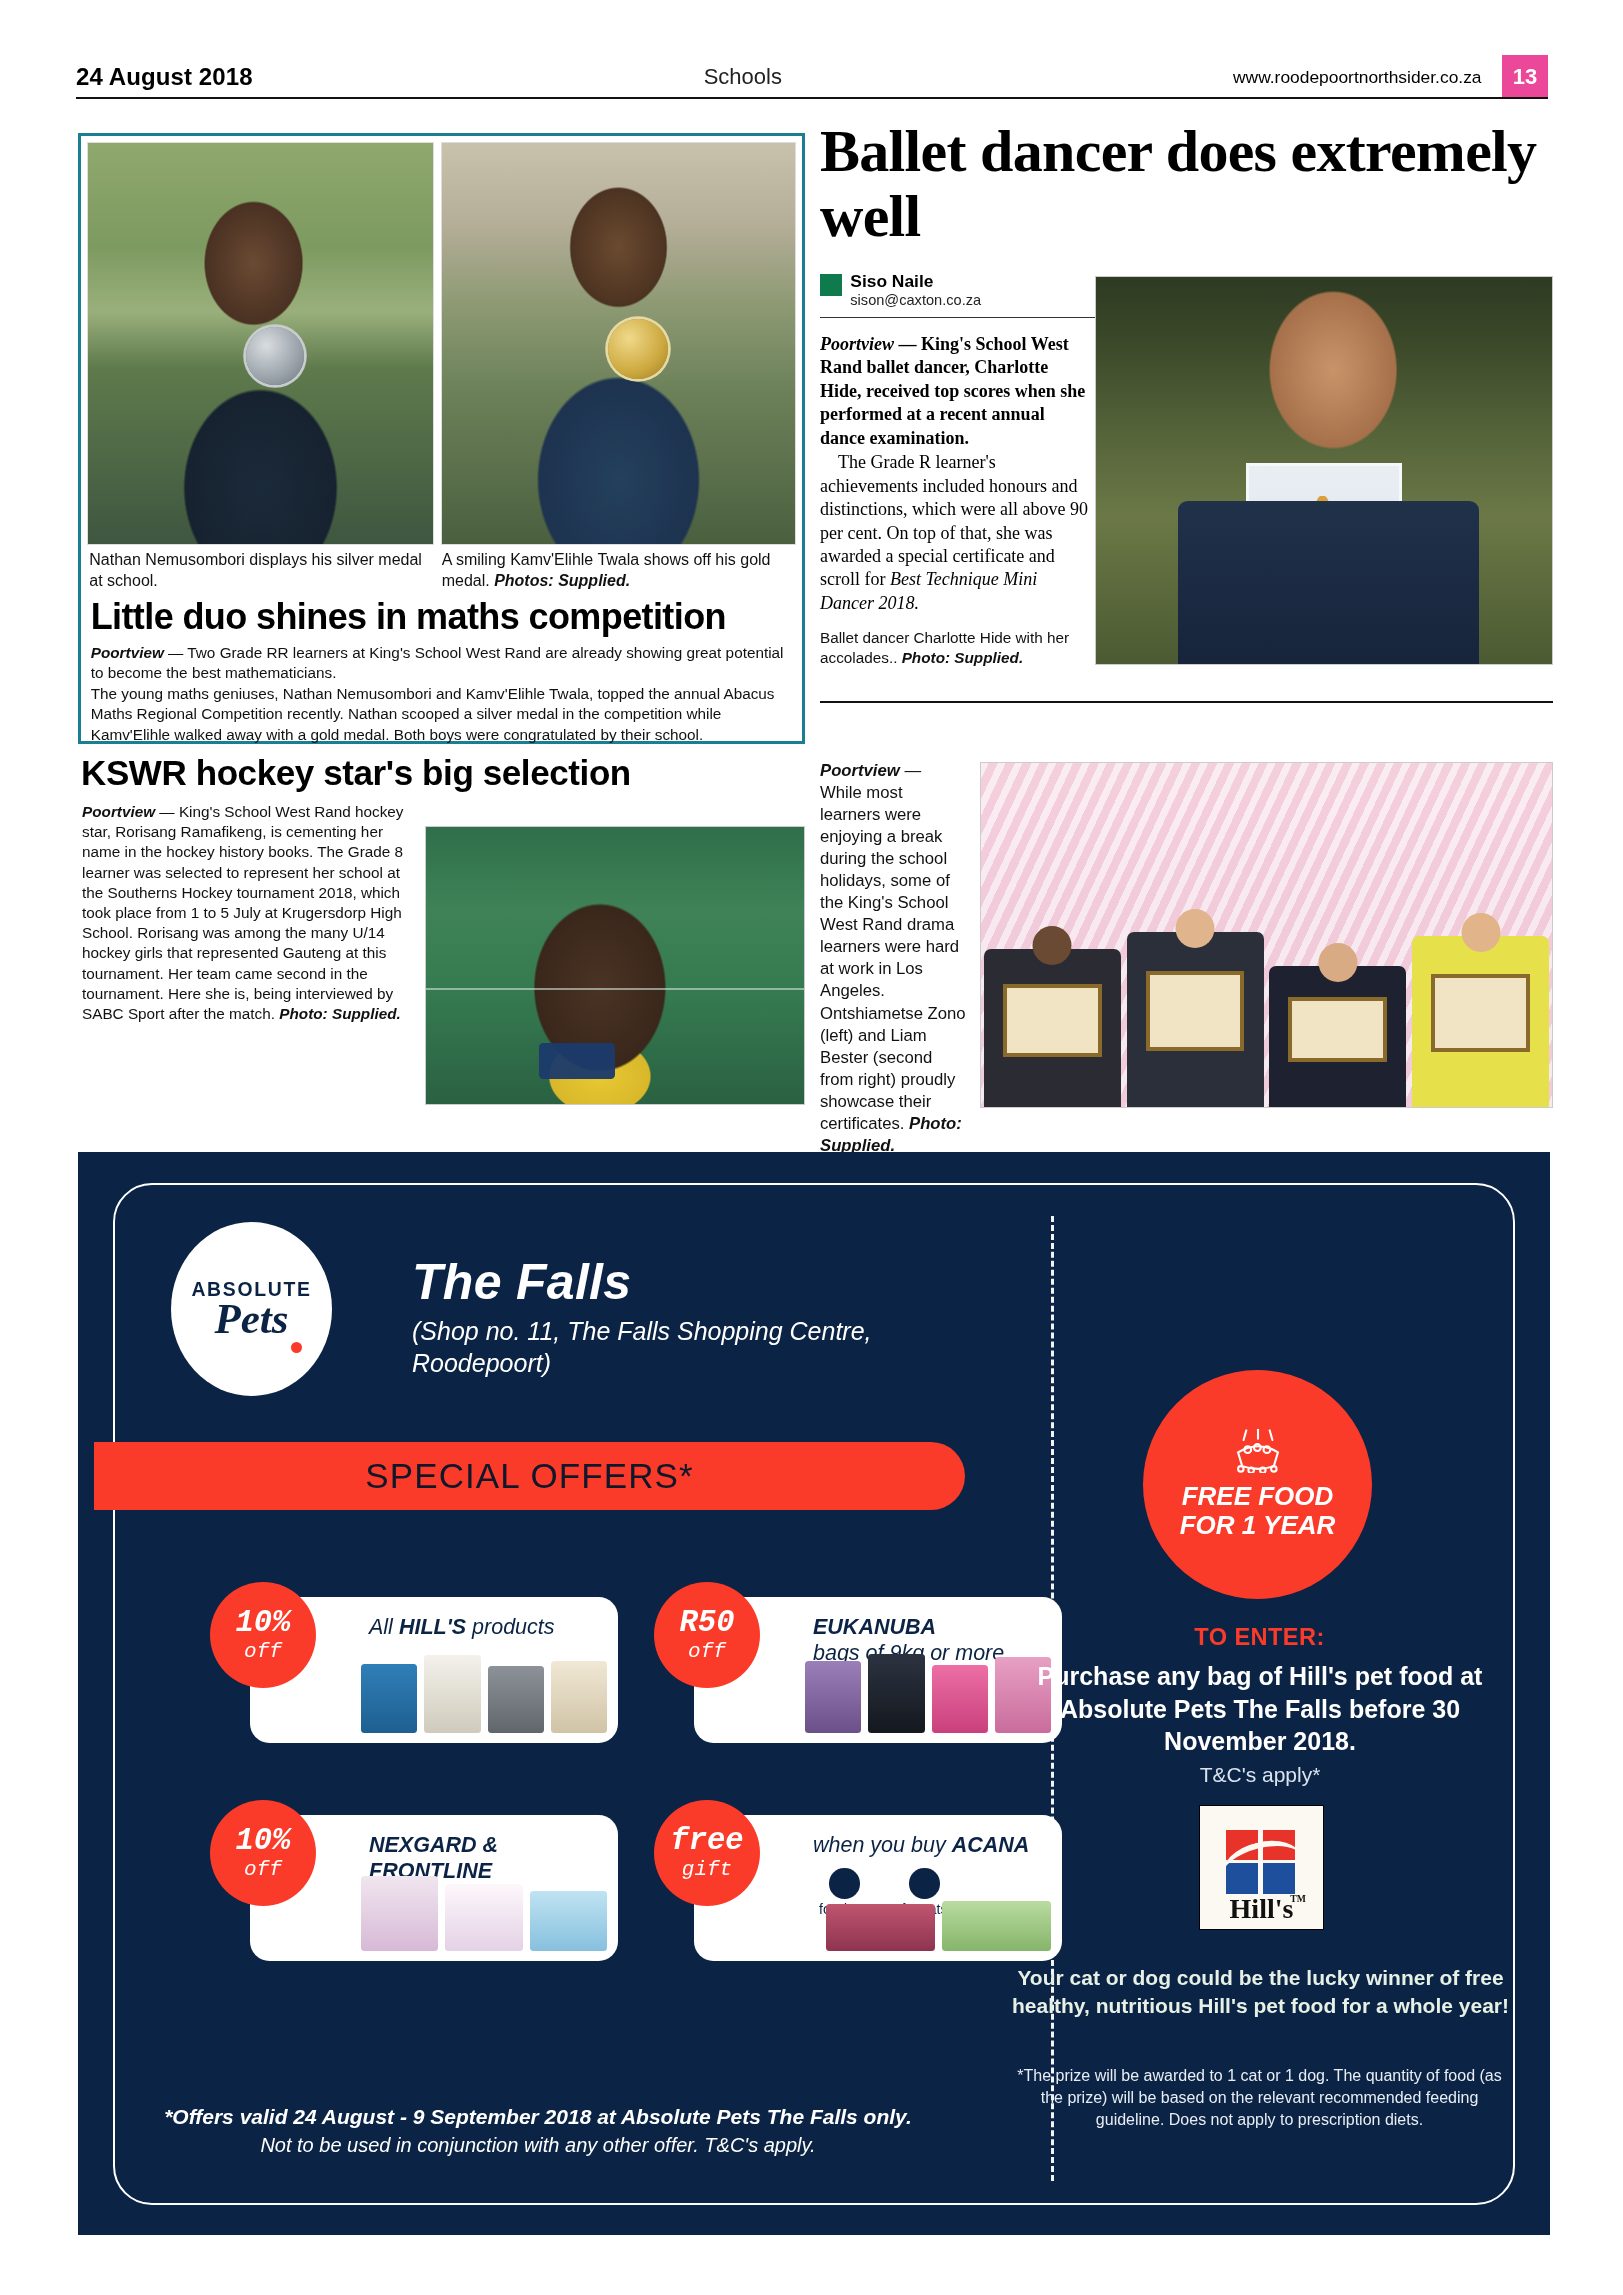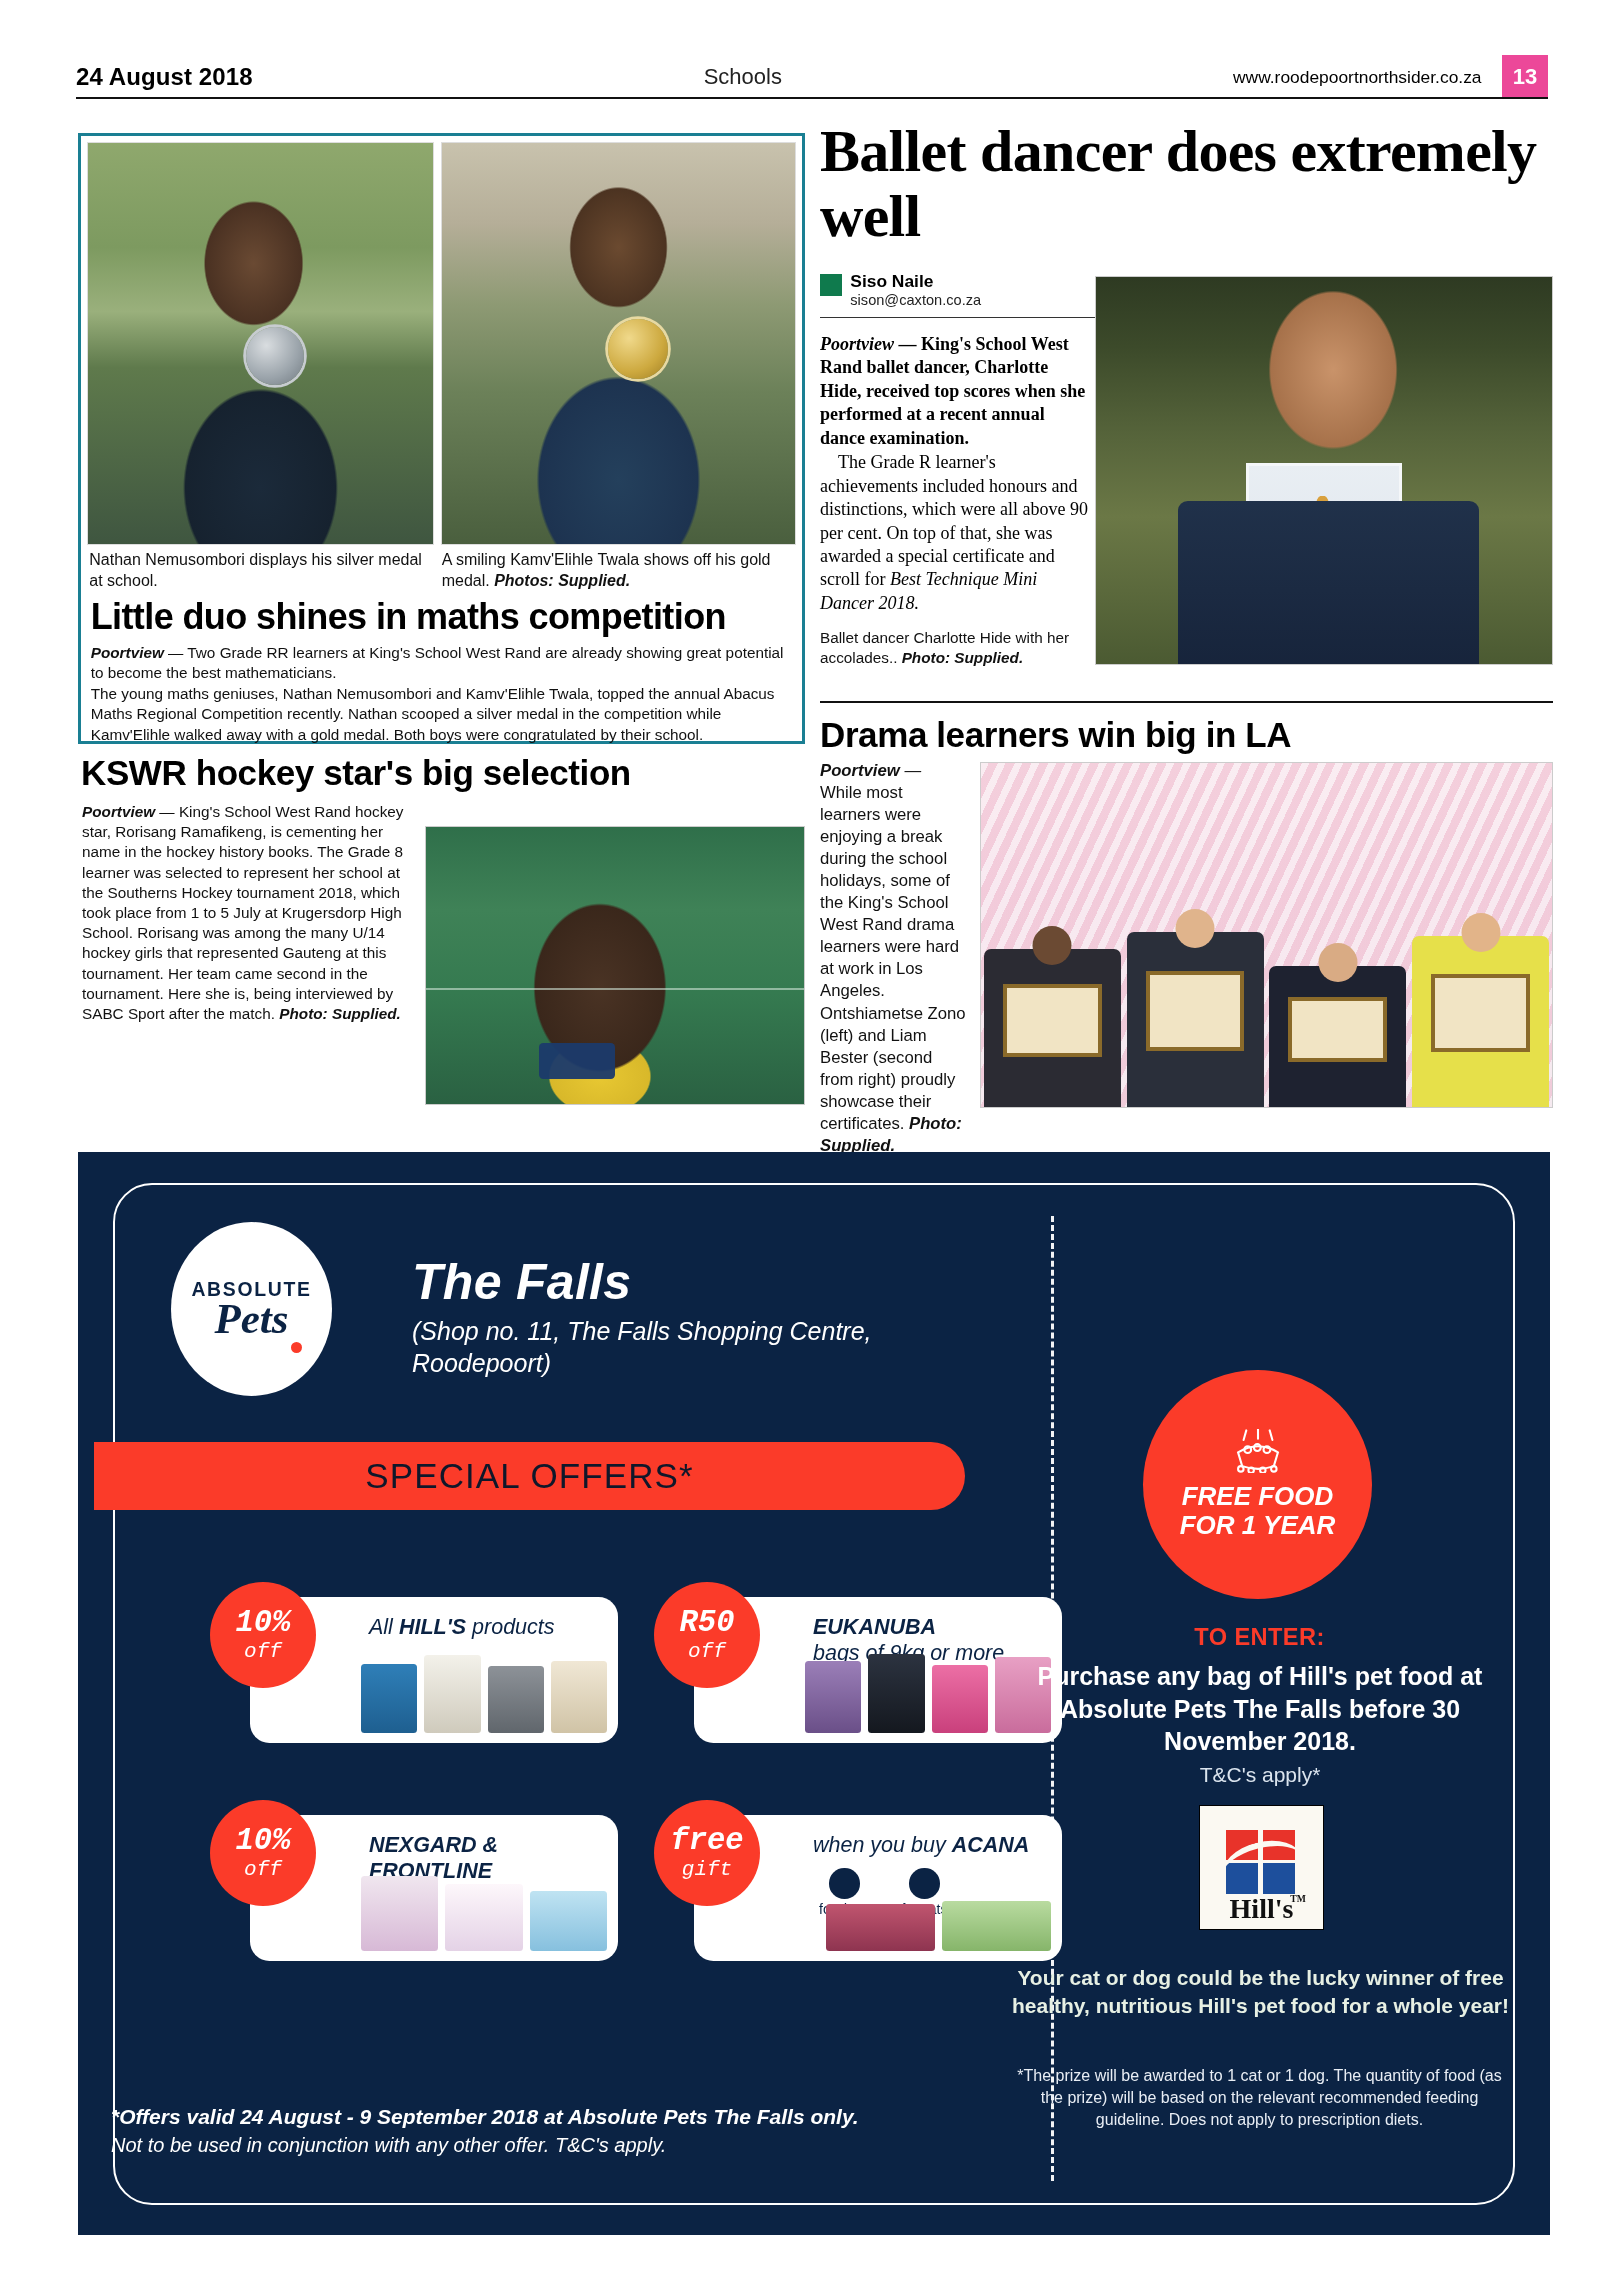--- a/index.html
+++ b/index.html
@@ -235,21 +235,21 @@
   .card3 { left:250px; top:1815px; width:368px; height:146px; }
   .card4 { left:694px; top:1815px; width:368px; height:146px; }
 
   .gift-row { position:absolute; left:125px; top:53px; width:264px; display:flex; gap:32px; }
   .gift-col { text-align:center; }
   .gift-lbl { font-size:14px; color:#0b2344; }
   .gift-circ { width:30.5px;height:30.5px;border-radius:50%;background:#0b2344;margin:0 auto 2.8px; }
 
   .ad-footnote {
     position:absolute; left:111px; top:2103px; width:854px;
-    text-align:left; color:#fff; font-style:italic; line-height:1.38;
+    text-align:center; color:#fff; font-style:italic; line-height:1.38;
   }
   .ad-footnote .l1 { font-size:21px; font-weight:bold; }
   .ad-footnote .l2 { font-size:20px; }
 
   
   .win {
     position:absolute; left:1050px; top:1211px; width:416px; text-align:center;
     font-size:101px; font-weight:bold; color:#fb3b29; letter-spacing:4.2px; line-height:1;
   }
   .free-circle {
@@ -360,21 +360,20 @@
   </div>
   <div class="ballet-cap">
     <span>Ballet dancer Charlotte Hide with her accolades.. </span><b>Photo: Supplied.</b>
   </div>
   <div class="ballet-photo">
     <div class="cert"></div>
       <div class="torso"></div>
   </div>
   <div class="ballet-rule"></div>
 
-  <div class="drama-head">Drama learners win big in LA</div>
   <div class="drama-body">
     <span class="loc">Poortview</span><span> — </span><span>While most learners were enjoying a break during the school holidays, some of the King's School West Rand drama learners were hard at work in Los Angeles. Ontshiametse Zono (left) and Liam Bester (second from right) proudly showcase their certificates. </span><span class="credit">Photo: Supplied.</span>
   </div>
   <div class="drama-photo">
     <div class="dp-people">
       <div class="dp dp1">
           <div class="frame"></div>
         </div>
       <div class="dp dp2">
           <div class="frame"></div>

